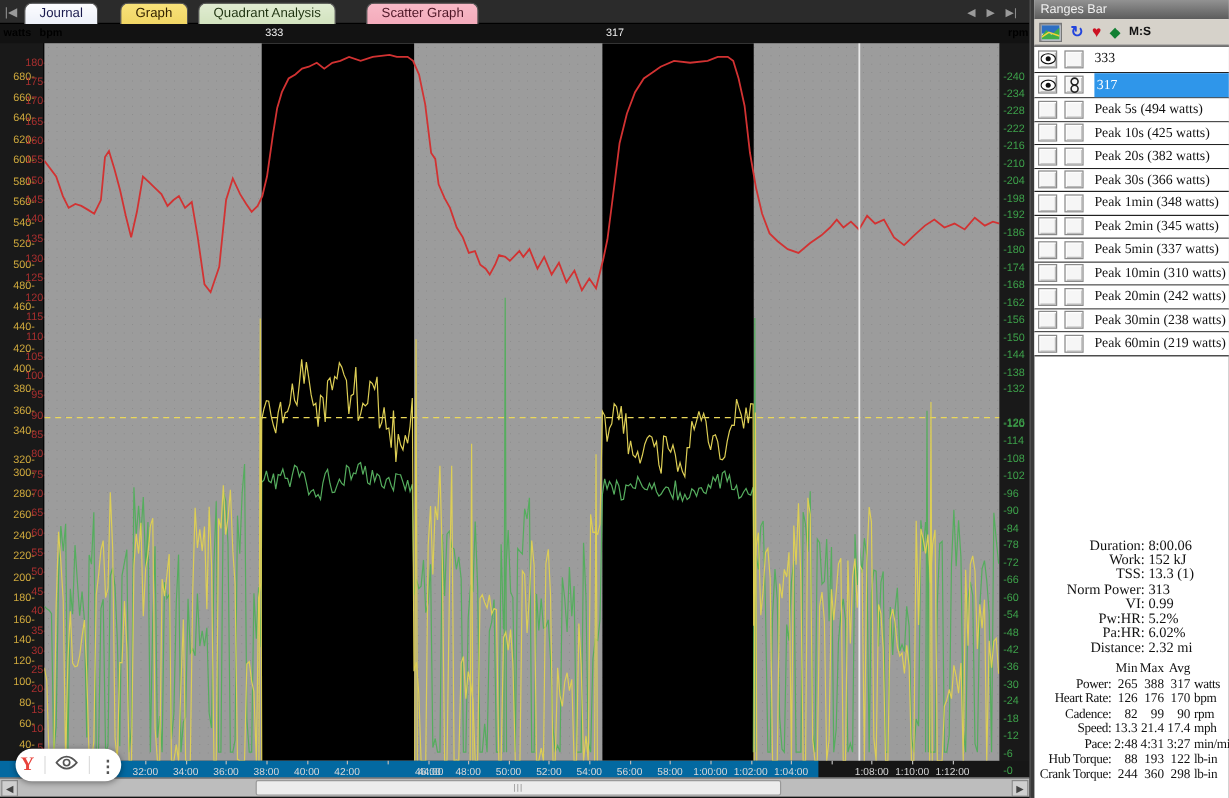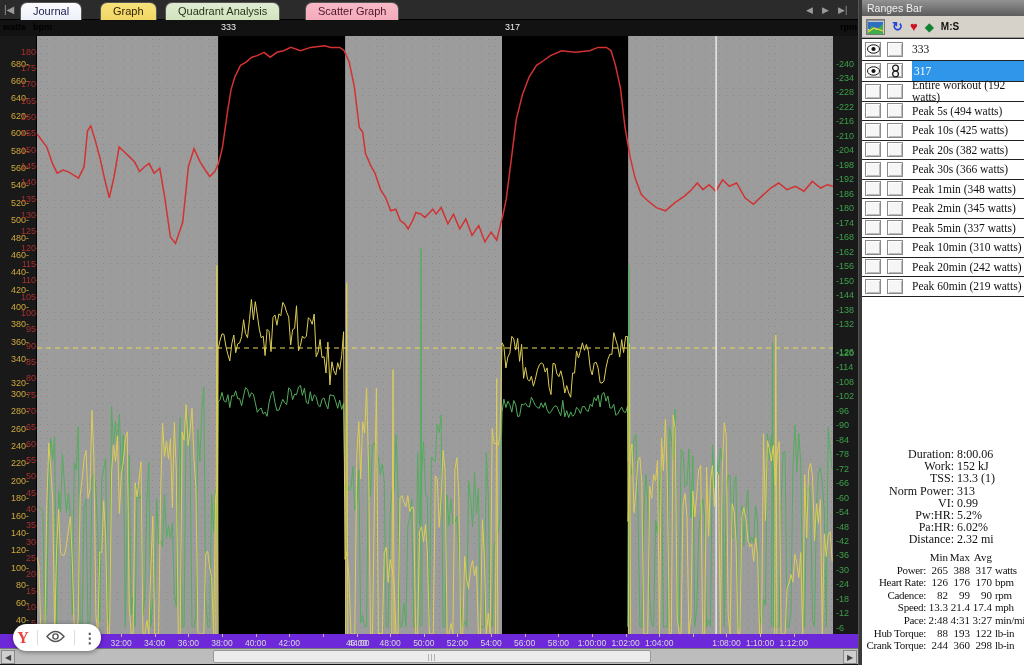--- a/index.html
+++ b/index.html
@@ -22,21 +22,21 @@
   .axhdr { position:absolute; top:2px; font-size:9px; font-weight:bold; }
   #axisL { left:0; top:16px; width:37px; height:598px; background:#191919; border-right:1px solid #000; }
   #axisR { left:833px; top:16px; width:25px; height:598px; background:#191919; }
   #plot { left:37px; top:16px; width:796px; height:598px; background:#9c9c9c;
           background-image:radial-gradient(#898989 12%, rgba(0,0,0,0) 14%); background-size:7px 7px; }
   #plot svg { position:absolute; left:0; top:0; }
   .tick { position:absolute; font-size:9px; line-height:9px; white-space:nowrap; }
   .tickW { right:7px; color:#cfa93d; }
   .tickB { left:19px; width:20px; text-align:right; color:#a82f2f; }
   .tickR { left:3px; color:#3da04a; }
-  #xaxis { left:0; top:614px; width:858px; height:14px; background:#6d28d9; }
+  #xaxis { left:0; top:614px; width:682px; height:14px; background:#0369a1; }
   .tickX { position:absolute; top:4px; font-size:8.5px; color:#d8d8d8; transform:translateX(-50%); }
   .xmark { position:absolute; top:0; width:1px; height:3px; background:#bbb; }
   
   #hscroll { left:0; top:628px; width:858px; height:16px; background:#bdbdbd; border-top:1px solid #777; }
   .sarrow { position:absolute; top:1px; width:14px; height:14px; background:#cfcfcf; border:1px solid #8a8a8a;
             color:#444; font-size:8px; line-height:13px; text-align:center; cursor:pointer; }
   #sthumb { position:absolute; left:213px; top:1px; width:438px; height:13px; background:#ececec;
             border:1px solid #999; border-radius:2px; text-align:center; color:#888;
             font-size:7px; line-height:12px; letter-spacing:1px; cursor:grab; }
   #bfill { left:0; top:644px; width:858px; height:1px; background:#111; }
@@ -343,25 +343,20 @@
           <svg width="9" height="14" viewBox="0 0 9 14">
             <circle cx="4.5" cy="4" r="2.9" fill="none" stroke="#222" stroke-width="1.3"></circle>
             <circle cx="4.5" cy="10" r="2.9" fill="none" stroke="#222" stroke-width="1.3"></circle>
           </svg>
         </span>
     <span class="range-label">317</span>
   </div>
       <div class="range-row">
     <span class="cb cb1"></span>
     <span class="cb cb2"></span>
-    <span class="range-label">Entire workout (192 watts)</span>
-  </div>
-      <div class="range-row">
-    <span class="cb cb1"></span>
-    <span class="cb cb2"></span>
     <span class="range-label">Peak 5s (494 watts)</span>
   </div>
       <div class="range-row">
     <span class="cb cb1"></span>
     <span class="cb cb2"></span>
     <span class="range-label">Peak 10s (425 watts)</span>
   </div>
       <div class="range-row">
     <span class="cb cb1"></span>
     <span class="cb cb2"></span>
@@ -389,20 +384,25 @@
   </div>
       <div class="range-row">
     <span class="cb cb1"></span>
     <span class="cb cb2"></span>
     <span class="range-label">Peak 10min (310 watts)</span>
   </div>
       <div class="range-row">
     <span class="cb cb1"></span>
     <span class="cb cb2"></span>
     <span class="range-label">Peak 20min (242 watts)</span>
+  </div>
+      <div class="range-row">
+    <span class="cb cb1"></span>
+    <span class="cb cb2"></span>
+    <span class="range-label">Peak 30min (238 watts)</span>
   </div>
       <div class="range-row">
     <span class="cb cb1"></span>
     <span class="cb cb2"></span>
     <span class="range-label">Peak 60min (219 watts)</span>
   </div>
     </div>
   <div id="summary" class="abs">
       <div class="srow">
         <span class="sk">Duration:</span>

